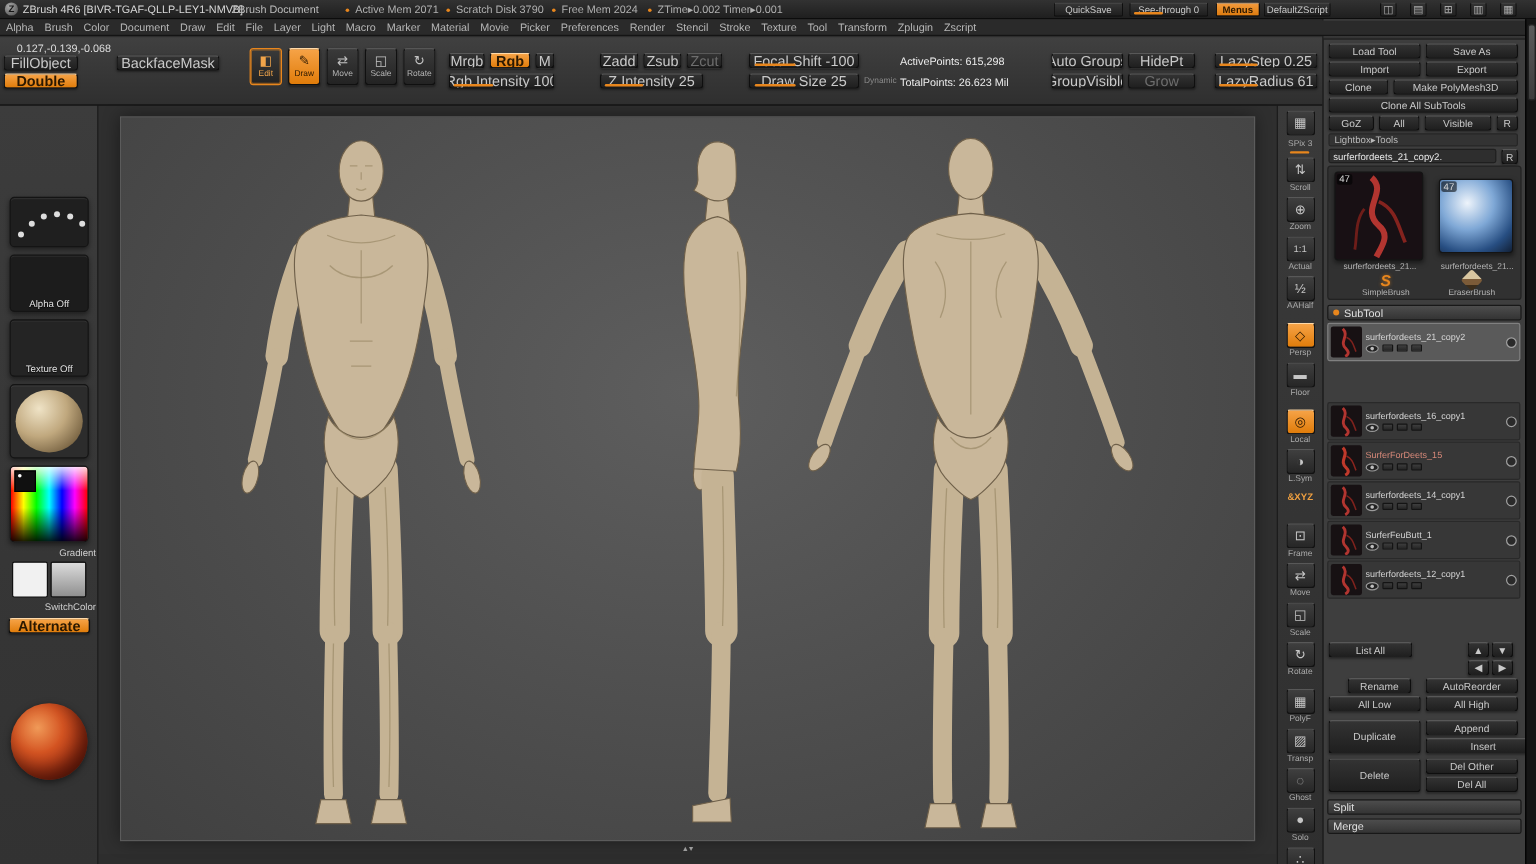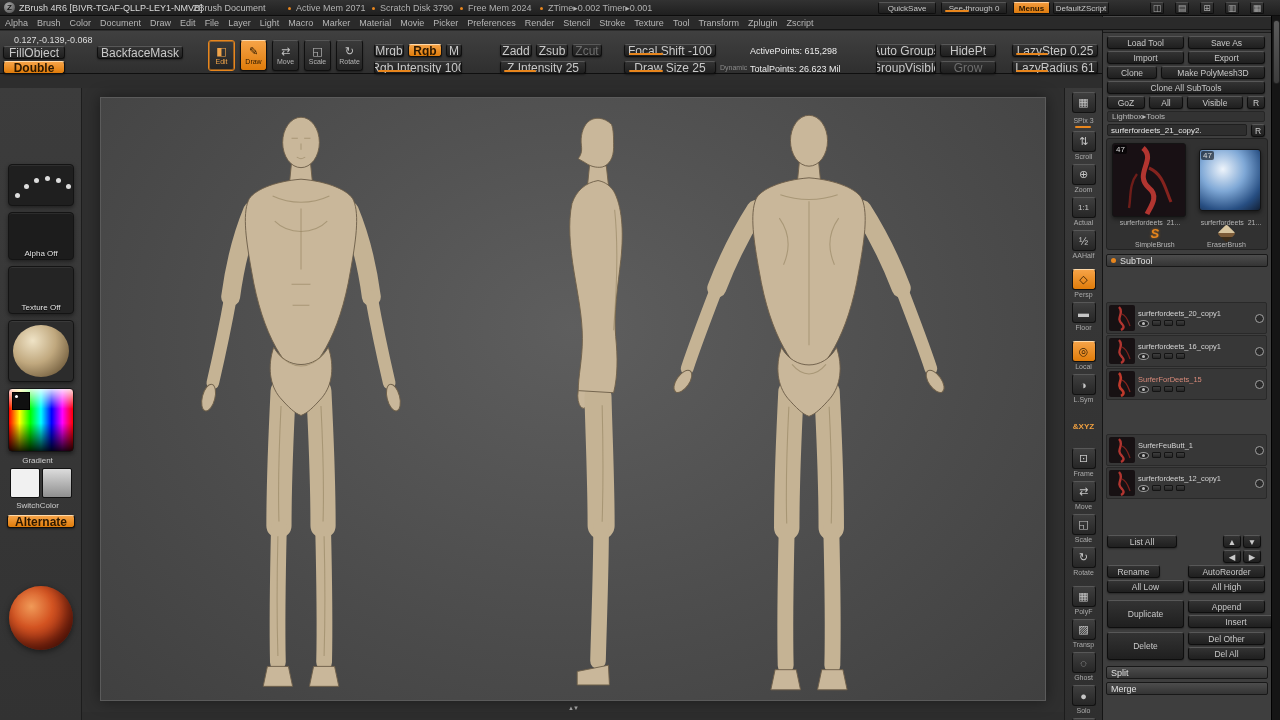--- a/index.html
+++ b/index.html
@@ -12,57 +12,57 @@
 .titlebar{position:absolute;left:0;top:0;width:1280px;height:16px;background:linear-gradient(#323232,#1f1f1f);border-bottom:1px solid #0c0c0c;z-index:5}
 .logo{position:absolute;left:4px;top:2px;width:11px;height:11px;border-radius:50%;background:radial-gradient(circle at 35% 30%,#a8a8a8,#4a4a4a);color:#161616;font-size:8px;font-weight:bold;display:flex;align-items:center;justify-content:center}
 .tstat::before{content:"";display:inline-block;width:3px;height:3px;border-radius:50%;background:#e8861d;margin:0 5px 1px 0;vertical-align:middle}
 .minibtn{position:absolute;height:12px;top:2px;display:flex;align-items:center;justify-content:center;padding:0 5px;font-size:8px;color:#c9c9c9;background:linear-gradient(#363636,#1e1e1e);border:1px solid #0f0f0f;border-top-color:#565656;border-radius:2px;white-space:nowrap}
 .minibtn.orange{background:linear-gradient(#f29a3c,#dd7b0e);color:#2b1800;border-top-color:#ffd09c;font-weight:bold}
 .tb-ic{position:absolute;top:2px;width:14px;height:12px;display:flex;align-items:center;justify-content:center;color:#ababab;font-size:9px;background:linear-gradient(#343434,#222);border:1px solid #0f0f0f;border-top-color:#4f4f4f;border-radius:2px}
 
 .menubar{position:absolute;left:0;top:17px;width:1280px;height:13px;background:#2a2a2a;border-bottom:1px solid #141414;display:flex;align-items:center;gap:9px;padding-left:5px;z-index:5}
 .menubar span{color:#b6b6b6;font-size:9px;white-space:nowrap}
 
-.shelf{position:absolute;left:0;top:31px;width:1280px;height:43px;background:linear-gradient(#404040,#2f2f2f);border-bottom:1px solid #0f0f0f;z-index:4}
+.shelf{position:absolute;left:0;top:31px;width:1280px;height:57px;background:linear-gradient(#404040,#2f2f2f);border-bottom:1px solid #0f0f0f;z-index:4}
 .btn{position:absolute;height:13px;display:flex;align-items:center;justify-content:center;font-size:12px;color:#c9c9c9;background:linear-gradient(#333,#1f1f1f);border:1px solid #0f0f0f;border-top-color:#585858;border-radius:3px;box-shadow:0 1px 2px rgba(0,0,0,.4);white-space:nowrap;overflow:hidden}
 .btn.orange{background:linear-gradient(#f6a347,#e07c0a);color:#2b1800;border-top-color:#ffd9a8;font-weight:bold}
 .btn.dim{color:#6e6e6e}
 .slider::after{content:"";position:absolute;left:4%;bottom:1px;width:38%;height:2px;background:#e8861d;border-radius:1px}
 .toolbtn{position:absolute;width:27px;height:31px;display:flex;flex-direction:column;align-items:center;justify-content:center;gap:1px;background:linear-gradient(#3a3a3a,#232323);border:1px solid #101010;border-top-color:#565656;border-radius:3px;box-shadow:0 1px 2px rgba(0,0,0,.4)}
 .toolbtn .ic{font-size:11px;line-height:12px;color:#c2c2c2}
 .toolbtn .lb{font-size:7px;color:#b5b5b5;line-height:8px}
 .toolbtn.on{background:linear-gradient(#f6a347,#e07c0a);border-top-color:#ffd9a8}
 .toolbtn.on .ic,.toolbtn.on .lb{color:#2b1800}
 .toolbtn.frame{border:1px solid #e8861d;box-shadow:inset 0 0 0 1px rgba(232,134,29,.55)}
 .toolbtn.frame .ic,.toolbtn.frame .lb{color:#f0a44a}
 
 .leftbar{position:absolute;left:0;top:88px;width:82px;height:632px;background:linear-gradient(#3c3c3c,#323232);border-right:1px solid #1d1d1d;z-index:3}
 .thumb{position:absolute;left:8px;width:66px;border-radius:4px;border:1px solid #141414;box-shadow:0 2px 4px rgba(0,0,0,.45),inset 0 1px 0 rgba(255,255,255,.07);overflow:hidden}
 .tlbl{position:absolute;left:0;right:0;bottom:1px;text-align:center;font-size:8px;color:#e3e3e3;text-shadow:0 1px 1px #000}
-.lab{position:absolute;left:5px;width:65px;text-align:center;font-size:8px;color:#cfcfcf}
+.lab{position:absolute;left:15px;width:65px;text-align:right;font-size:8px;color:#cfcfcf}
 .swirl{background:#6a6a6a;background-image:radial-gradient(circle at 50% 50%,rgba(0,0,0,.5) 0 7%,rgba(0,0,0,0) 9%),conic-gradient(#8d8d8d,#2f2f2f,#9a9a9a,#2b2b2b,#8a8a8a,#333,#8d8d8d)}
 .dots{background:#1f1f1f}
 .dots .dot{position:absolute;left:6px;top:28px;width:5px;height:5px;border-radius:50%;background:#ddd;box-shadow:9px -9px 0 #ddd,19px -15px 0 #ddd,30px -17px 0 #ddd,41px -15px 0 #ddd,51px -9px 0 #ddd}
 .sph{position:absolute;inset:4px;border-radius:50%}
 .cpicker{background-image:linear-gradient(to bottom,rgba(255,255,255,.85),rgba(255,255,255,0) 32%,rgba(0,0,0,0) 55%,rgba(0,0,0,.88)),linear-gradient(to right,#f00,#ff0,#0f0,#0ff,#00f,#f0f,#f00)}
 .cinner{position:absolute;left:3px;top:3px;width:18px;height:18px;background:#101010;border:1px solid #000}
 .cinner::after{content:"";position:absolute;left:2px;top:2px;width:3px;height:3px;border-radius:50%;background:#fff}
 
 .canvas{position:absolute;left:82px;top:88px;width:982px;height:624px;background:#2f2f2f;z-index:2}
 .doc{position:absolute;left:18px;top:9px;width:946px;height:604px;border:1px solid #5b5b5b;background:radial-gradient(ellipse at 50% 38%,#5e5e5e 0%,#4b4b4b 62%,#404040 100%);box-shadow:0 0 14px rgba(0,0,0,.45)}
 .nub{position:absolute;left:50%;bottom:1px;transform:translateX(-50%);font-size:6px;color:#9c9c9c;letter-spacing:-1px}
 
 .rightbar{position:absolute;left:1064px;top:88px;width:38px;height:632px;background:linear-gradient(#3a3a3a,#2f2f2f);border-left:1px solid #1c1c1c;display:flex;flex-direction:column;align-items:center;padding-top:4px;z-index:3;overflow:hidden}
 .rs{display:flex;flex-direction:column;align-items:center;margin-top:3px;flex:none}
 .rs .ri{width:24px;height:21px;display:flex;align-items:center;justify-content:center;font-size:11px;color:#c6c6c6;background:linear-gradient(#3f3f3f,#262626);border:1px solid #121212;border-top-color:#585858;border-radius:3px}
 .rs .rl{font-size:7px;color:#ababab;margin-top:1px;line-height:8px;white-space:nowrap}
 .rs.on .ri{background:linear-gradient(#f6a347,#e07c0a);color:#2b1800;border-top-color:#ffd9a8}
 .rs.gap{margin-top:9px}
 .rs.biggap{margin-top:17px}
-.rs.textonly{margin-top:18px}
+.rs.textonly{margin-top:6px}
 .rs.textonly .rl{color:#f0a040;font-size:8px;font-weight:bold}
 .spixbar{width:16px;height:2px;background:#e8861d;border-radius:1px;margin-top:1px}
 
 .tray{position:absolute;left:1102px;top:16px;width:169px;height:704px;background:#3e3e3e;border-left:1px solid #151515;z-index:4}
 .trayhead{position:absolute;left:0;top:0;width:100%;height:17px;background:linear-gradient(#4b4b4b,#343434);border-bottom:1px solid #1b1b1b;display:flex;align-items:center;padding:0 5px;gap:5px;color:#e4e4e4}
 .trayhead .hic{color:#9f9f9f;font-size:10px}
 .trayhead .spacer{flex:1}
 .b{position:absolute;height:13px;display:flex;align-items:center;justify-content:center;font-size:8.5px;color:#c9c9c9;background:linear-gradient(#333,#1f1f1f);border:1px solid #0e0e0e;border-top-color:#585858;border-radius:3px;box-shadow:0 1px 2px rgba(0,0,0,.35);white-space:nowrap;overflow:hidden}
 .secbar{position:absolute;height:13px;background:linear-gradient(#4d4d4d,#343434);border:1px solid #181818;border-radius:2px;display:flex;align-items:center;padding:0 4px;font-size:9px;color:#e0e0e0;gap:4px}
 .odot{width:5px;height:5px;border-radius:50%;background:#e8861d;flex:none}
@@ -419,27 +419,27 @@
         <span class="brushtip"></span>
         <span class="cap" style="position:static">EraserBrush</span>
       </div>
     </div>
 
     <div class="secbar" style="left:3px;top:238px;width:162px">
       <span class="odot"></span>
       <span>SubTool</span>
     </div>
 
-    <div class="strow" style="top:286px">
+    <div class="strow sel" style="top:253px">
       <span class="stthumb"><svg width="26" height="26" viewBox="0 0 26 26">
             <path d="M10,2 C16,8 6,13 13,19 C16,22 14,24 12,25" stroke="#b23530" stroke-width="2.4" fill="none"></path>
             <path d="M13,9 C18,11 19,16 21,21" stroke="#7e221d" stroke-width="1.3" fill="none"></path>
           </svg></span>
       <span class="stmid">
-        <span class="stname">surferfordeets_20_copy1</span>
+        <span class="stname">surferfordeets_21_copy2</span>
         <span class="stct">
             <span class="eye"></span>
             <span class="mini"></span>
             <span class="mini"></span>
             <span class="mini"></span>
           </span>
       </span>
       <span class="circ"></span>
     </div>
     <div class="strow" style="top:319px">
@@ -467,20 +467,36 @@
         <span class="stname" style="color:#d98a7a">SurferForDeets_15</span>
         <span class="stct">
             <span class="eye"></span>
             <span class="mini"></span>
             <span class="mini"></span>
             <span class="mini"></span>
           </span>
       </span>
       <span class="circ"></span>
     </div>
+    <div class="strow" style="top:385px">
+      <span class="stthumb"><svg width="26" height="26" viewBox="0 0 26 26">
+            <path d="M10,2 C16,8 6,13 13,19 C16,22 14,24 12,25" stroke="#b23530" stroke-width="2.4" fill="none"></path>
+            <path d="M13,9 C18,11 19,16 21,21" stroke="#7e221d" stroke-width="1.3" fill="none"></path>
+          </svg></span>
+      <span class="stmid">
+        <span class="stname">surferfordeets_14_copy1</span>
+        <span class="stct">
+            <span class="eye"></span>
+            <span class="mini"></span>
+            <span class="mini"></span>
+            <span class="mini"></span>
+          </span>
+      </span>
+      <span class="circ"></span>
+    </div>
     <div class="strow" style="top:418px">
       <span class="stthumb"><svg width="26" height="26" viewBox="0 0 26 26">
             <path d="M10,2 C16,8 6,13 13,19 C16,22 14,24 12,25" stroke="#b23530" stroke-width="2.4" fill="none"></path>
             <path d="M13,9 C18,11 19,16 21,21" stroke="#7e221d" stroke-width="1.3" fill="none"></path>
           </svg></span>
       <span class="stmid">
         <span class="stname">SurferFeuButt_1</span>
         <span class="stct">
             <span class="eye"></span>
             <span class="mini"></span>
@@ -505,21 +521,21 @@
           </span>
       </span>
       <span class="circ"></span>
     </div>
 
     <div class="b" style="left:4px;top:519px;width:70px">List All</div>
     <div class="b" style="left:120px;top:519px;width:18px">▲</div>
     <div class="b" style="left:140px;top:519px;width:18px">▼</div>
     <div class="b" style="left:120px;top:534px;width:18px">◀</div>
     <div class="b" style="left:140px;top:534px;width:18px">▶</div>
-    <div class="b" style="left:4px;top:549px;width:53px">Rename</div>
+    <div class="b" style="left:20px;top:549px;width:53px">Rename</div>
     <div class="b" style="left:85px;top:549px;width:77px">AutoReorder</div>
     <div class="b" style="left:4px;top:564px;width:77px">All Low</div>
     <div class="b" style="left:85px;top:564px;width:77px">All High</div>
     <div class="b" style="left:4px;top:584px;width:77px;height:28px">Duplicate</div>
     <div class="b" style="left:85px;top:584px;width:77px">Append</div>
     <div class="b" style="left:85px;top:599px;width:96px">Insert</div>
     <div class="b" style="left:4px;top:616px;width:77px;height:28px">Delete</div>
     <div class="b" style="left:85px;top:616px;width:77px">Del Other</div>
     <div class="b" style="left:85px;top:631px;width:77px">Del All</div>
     <div class="secbar" style="left:3px;top:650px;width:162px">Split</div>

